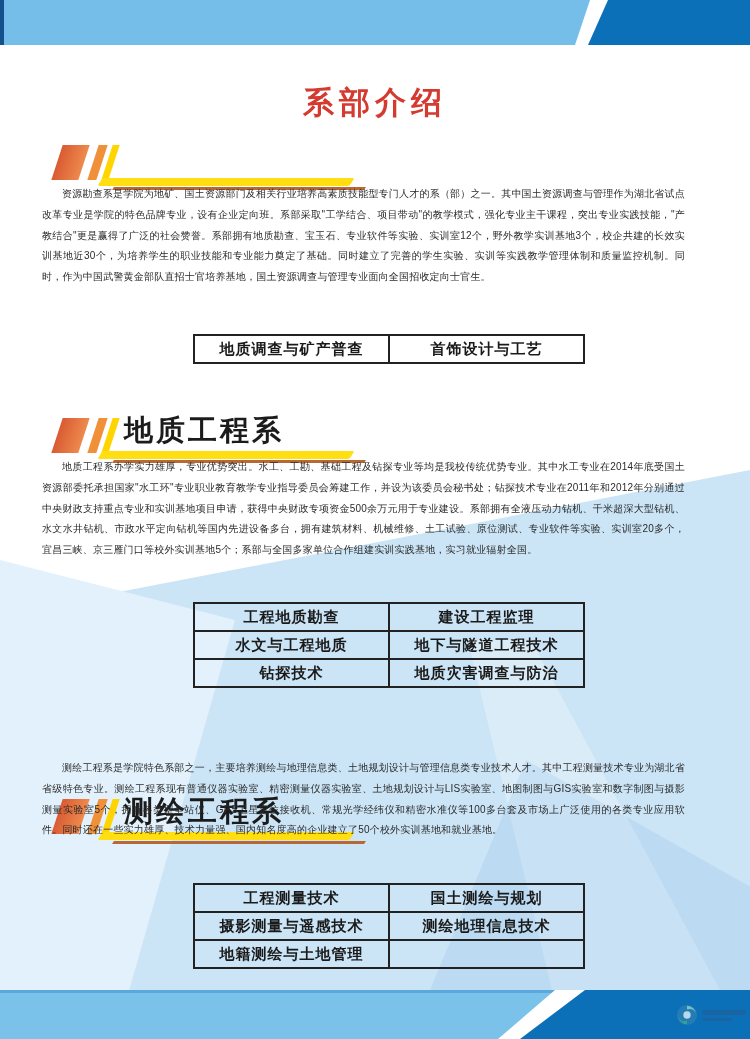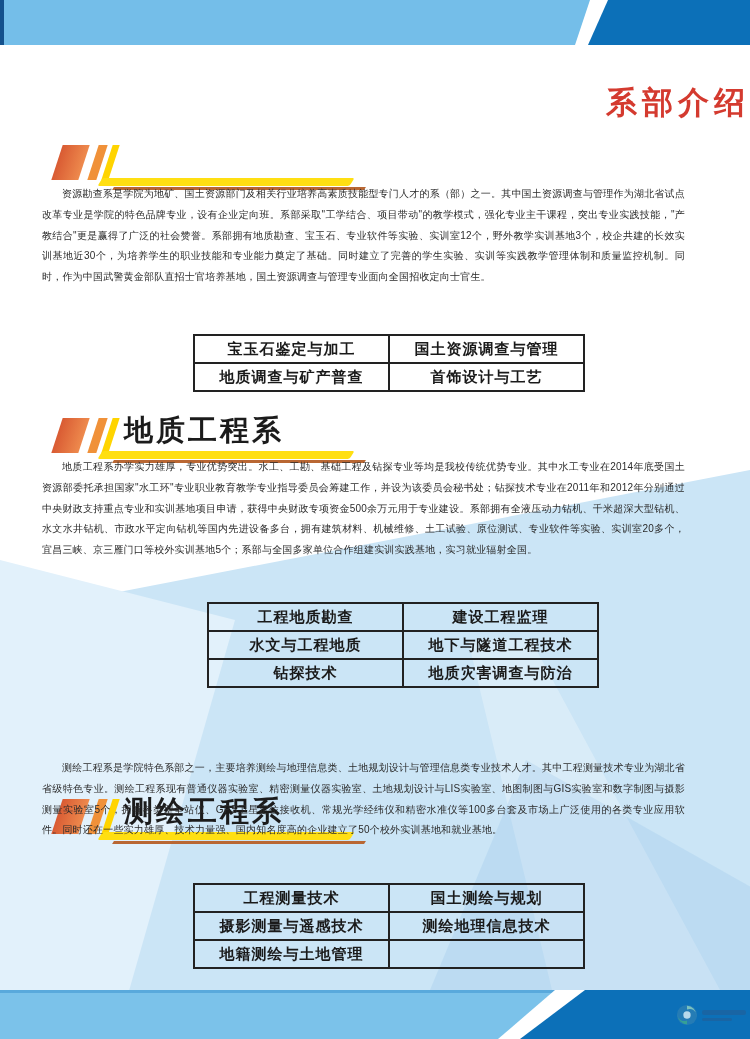--- a/index.html
+++ b/index.html
@@ -30,21 +30,21 @@
 
   
   .bottom-band { position:absolute; top:990px; left:0; width:750px; height:49px; background:#7bc2ea; }
   .bottom-band-top-line { position:absolute; top:990px; left:0; width:750px; height:3px; background:#59a9dc; }
   .bottom-band-white { position:absolute; top:990px; left:490px; width:260px; height:49px; background:#ffffff;
     clip-path:polygon(65px 0, 100% 0, 100% 100%, 8px 100%); }
   .bottom-band-dark { position:absolute; top:990px; left:510px; width:240px; height:49px; background:#0c70b8;
     clip-path:polygon(75px 0, 100% 0, 100% 100%, 10px 100%); }
 
   
-  .page-title { position:absolute; top:82px; left:0; width:750px; text-align:right;
+  .page-title { position:absolute; top:82px; left:0; width:750px; text-align:center;
     font-size:31px; font-weight:800; color:#d43a2f; letter-spacing:5px; }
 
   
   .sec-header { position:absolute; left:0; width:750px; height:56px; }
   .arrow-big { position:absolute; left:57px; top:7px; width:27px; height:35px;
     background:linear-gradient(90deg,#d95b33,#ee8a4d); transform:skewX(-18deg); }
   .arrow-mid { position:absolute; left:93px; top:7px; width:9px; height:35px;
     background:#f09139; transform:skewX(-18deg); }
   .arrow-thin { position:absolute; left:107px; top:7px; width:7px; height:35px;
     background:#ffd400; transform:skewX(-18deg); }
@@ -92,40 +92,36 @@
     <div class="arrow-big"></div>
     <div class="arrow-mid"></div>
     <div class="arrow-thin"></div>
     <div class="under-yellow"></div>
     <div class="under-brown"></div>
   </div>
   <div class="sec-para" style="top:184px;">资源勘查系是学院为地矿、国土资源部门及相关行业培养高素质技能型专门人才的系（部）之一。其中国土资源调查与管理作为湖北省试点改革专业是学院的特色品牌专业，设有企业定向班。系部采取"工学结合、项目带动"的教学模式，强化专业主干课程，突出专业实践技能，"产教结合"更是赢得了广泛的社会赞誉。系部拥有地质勘查、宝玉石、专业软件等实验、实训室12个，野外教学实训基地3个，校企共建的长效实训基地近30个，为培养学生的职业技能和专业能力奠定了基础。同时建立了完善的学生实验、实训等实践教学管理体制和质量监控机制。同时，作为中国武警黄金部队直招士官培养基地，国土资源调查与管理专业面向全国招收定向士官生。</div>
   <table class="majors-table" style="top:334px;">
     <tbody>
       <tr>
-        <td>宝玉石鉴定与加工</td>
-        <td>国土资源调查与管理</td>
-      </tr>
-      <tr>
         <td>地质调查与矿产普查</td>
         <td>首饰设计与工艺</td>
       </tr>
     </tbody>
   </table>
 
   <div class="sec-header" style="top:411px;text-align:center;">
     <div class="arrow-big"></div>
     <div class="arrow-mid"></div>
     <div class="arrow-thin"></div>
     <div class="sec-title">地质工程系</div>
     <div class="under-yellow"></div>
     <div class="under-brown"></div>
   </div>
   <div class="sec-para" style="top:457px;">地质工程系办学实力雄厚，专业优势突出。水工、工勘、基础工程及钻探专业等均是我校传统优势专业。其中水工专业在2014年底受国土资源部委托承担国家"水工环"专业职业教育教学专业指导委员会筹建工作，并设为该委员会秘书处；钻探技术专业在2011年和2012年分别通过中央财政支持重点专业和实训基地项目申请，获得中央财政专项资金500余万元用于专业建设。系部拥有全液压动力钻机、千米超深大型钻机、水文水井钻机、市政水平定向钻机等国内先进设备多台，拥有建筑材料、机械维修、土工试验、原位测试、专业软件等实验、实训室20多个，宜昌三峡、京三雁门口等校外实训基地5个；系部与全国多家单位合作组建实训实践基地，实习就业辐射全国。</div>
-  <table class="majors-table" style="top:602px;margin-left:14px;">
+  <table class="majors-table" style="top:602px;">
     <tbody>
       <tr>
         <td>工程地质勘查</td>
         <td>建设工程监理</td>
       </tr>
       <tr>
         <td>水文与工程地质</td>
         <td>地下与隧道工程技术</td>
       </tr>
       <tr>

